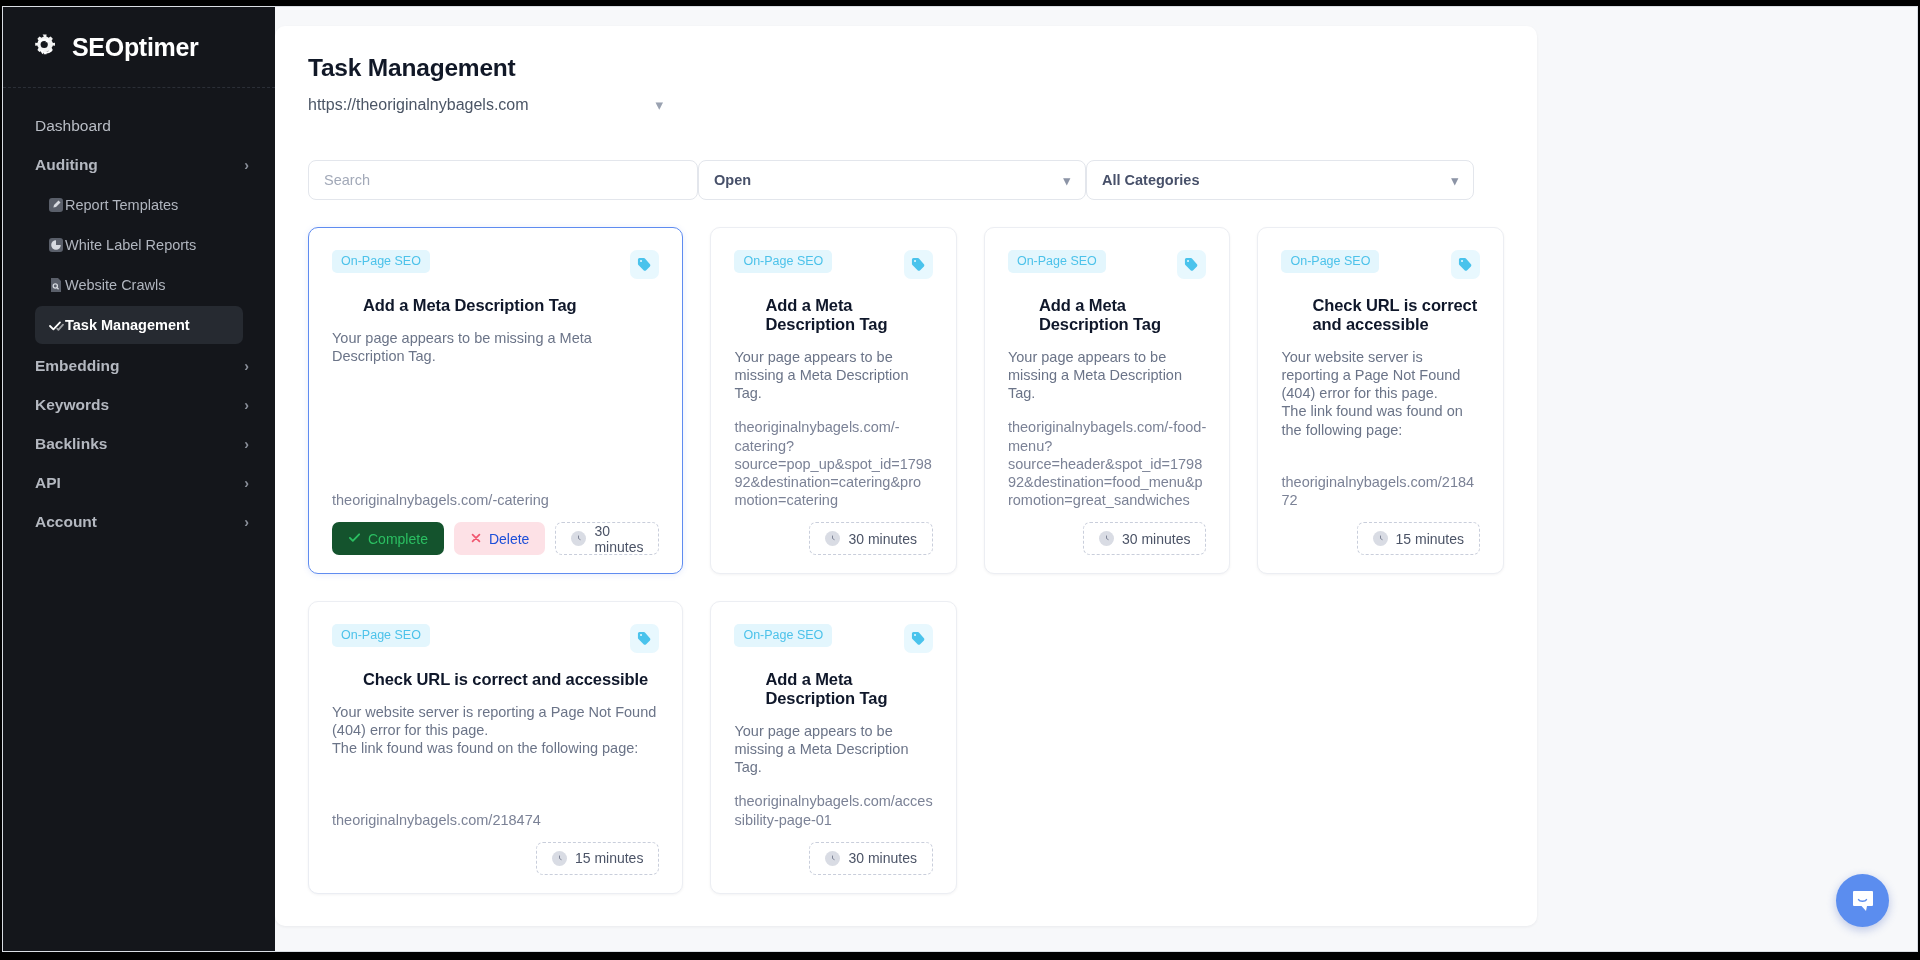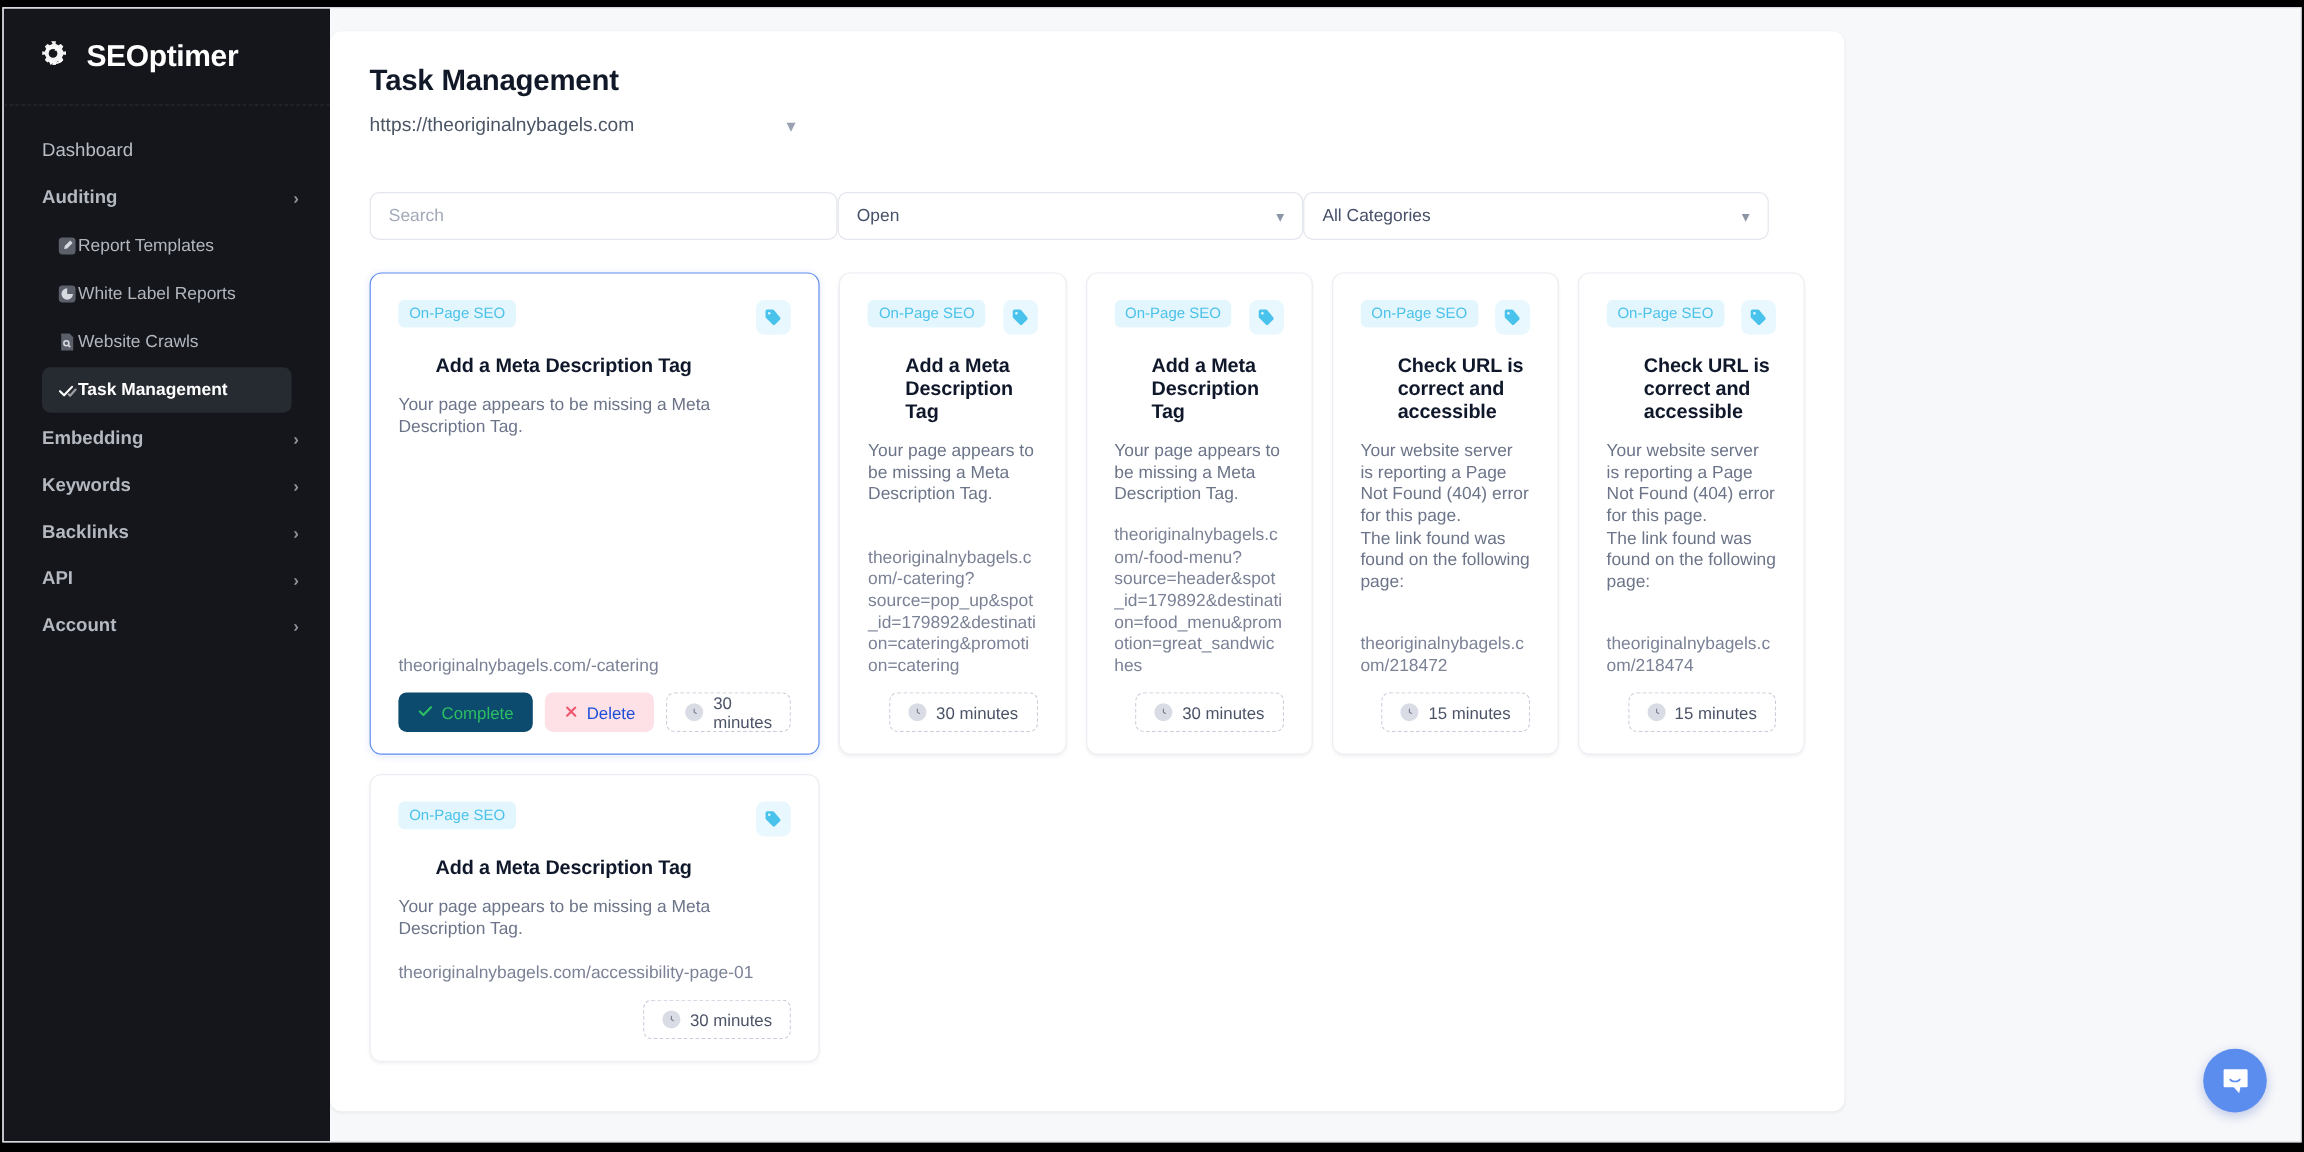--- a/index.html
+++ b/index.html
@@ -165,34 +165,34 @@
     border-radius: 8px;
     background: #fff;
     display: flex;
     align-items: center;
     padding: 0 15px;
     font-size: 14.5px;
     color: #475069;
     cursor: pointer;
   }
   .field.search { width: 390px; }
-  .field.select { width: 388px; justify-content: space-between; }
+  .field.select { width: 388px; justify-content: space-between; font-weight: bold; }
   .field input {
     border: none; outline: none; background: transparent;
     font-family: inherit; font-size: 14.5px; color: #475069; width: 100%;
   }
   .field input::placeholder { color: #a2a9b8; }
   .field .chev { color: #8c94a6; font-size: 13px; }
 
   
   .cards {
     margin-top: 27px;
     display: grid;
-    grid-template-columns: repeat(5, 1fr);
-    gap: 16px;
+    grid-template-columns: repeat(4, 1fr);
+    gap: 27px;
   }
   .card {
     background: #fff;
     border: 1px solid #eceef3;
     border-radius: 10px;
     box-shadow: 0 1px 3px rgba(20,25,40,0.05);
     padding: 22px 23px 18px 23px;
     min-height: 283px;
     display: flex;
     flex-direction: column;
@@ -259,21 +259,21 @@
     border: none;
     border-radius: 7px;
     font-family: inherit;
     font-size: 14px;
     display: flex;
     align-items: center;
     gap: 7px;
     padding: 0 16px;
     cursor: pointer;
   }
-  .btn-complete { background: #0c4a6e; color: #2bbf62; }
+  .btn-complete { background: #14532d; color: #2bbf62; }
   .btn-delete { background: #fde1e6; color: #1d4ed8; }
   .time-pill {
     margin-left: auto;
     height: 33px;
     border: 1px dashed #c9cedb;
     border-radius: 7px;
     display: flex;
     align-items: center;
     gap: 8px;
     padding: 0 15px;

